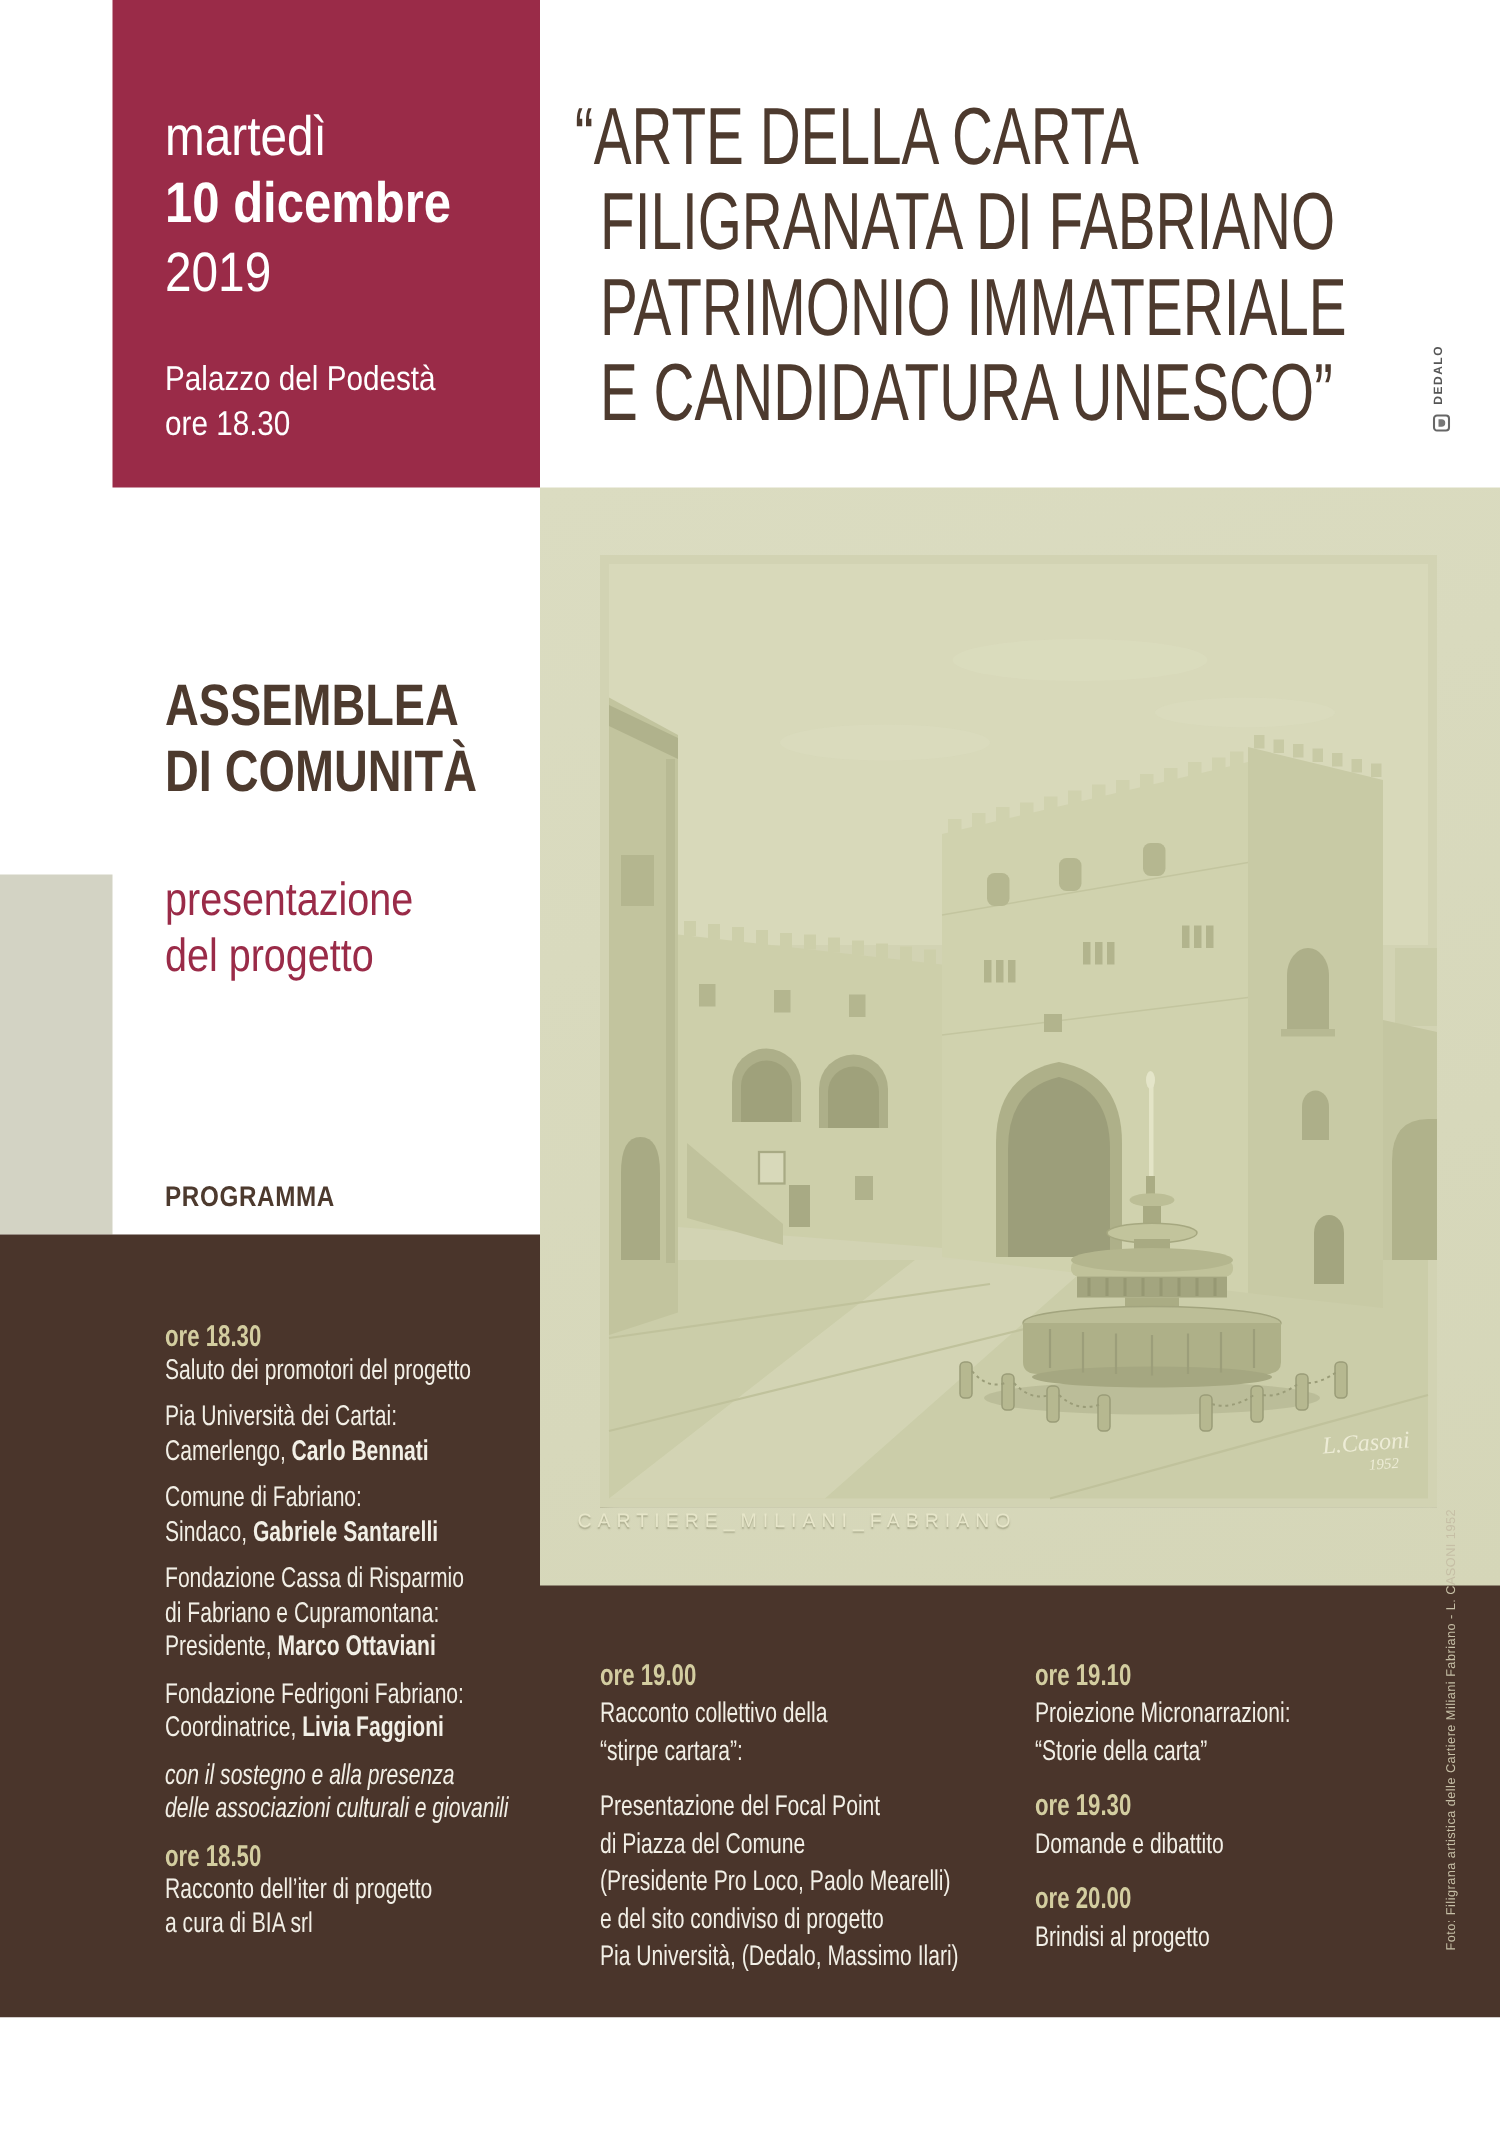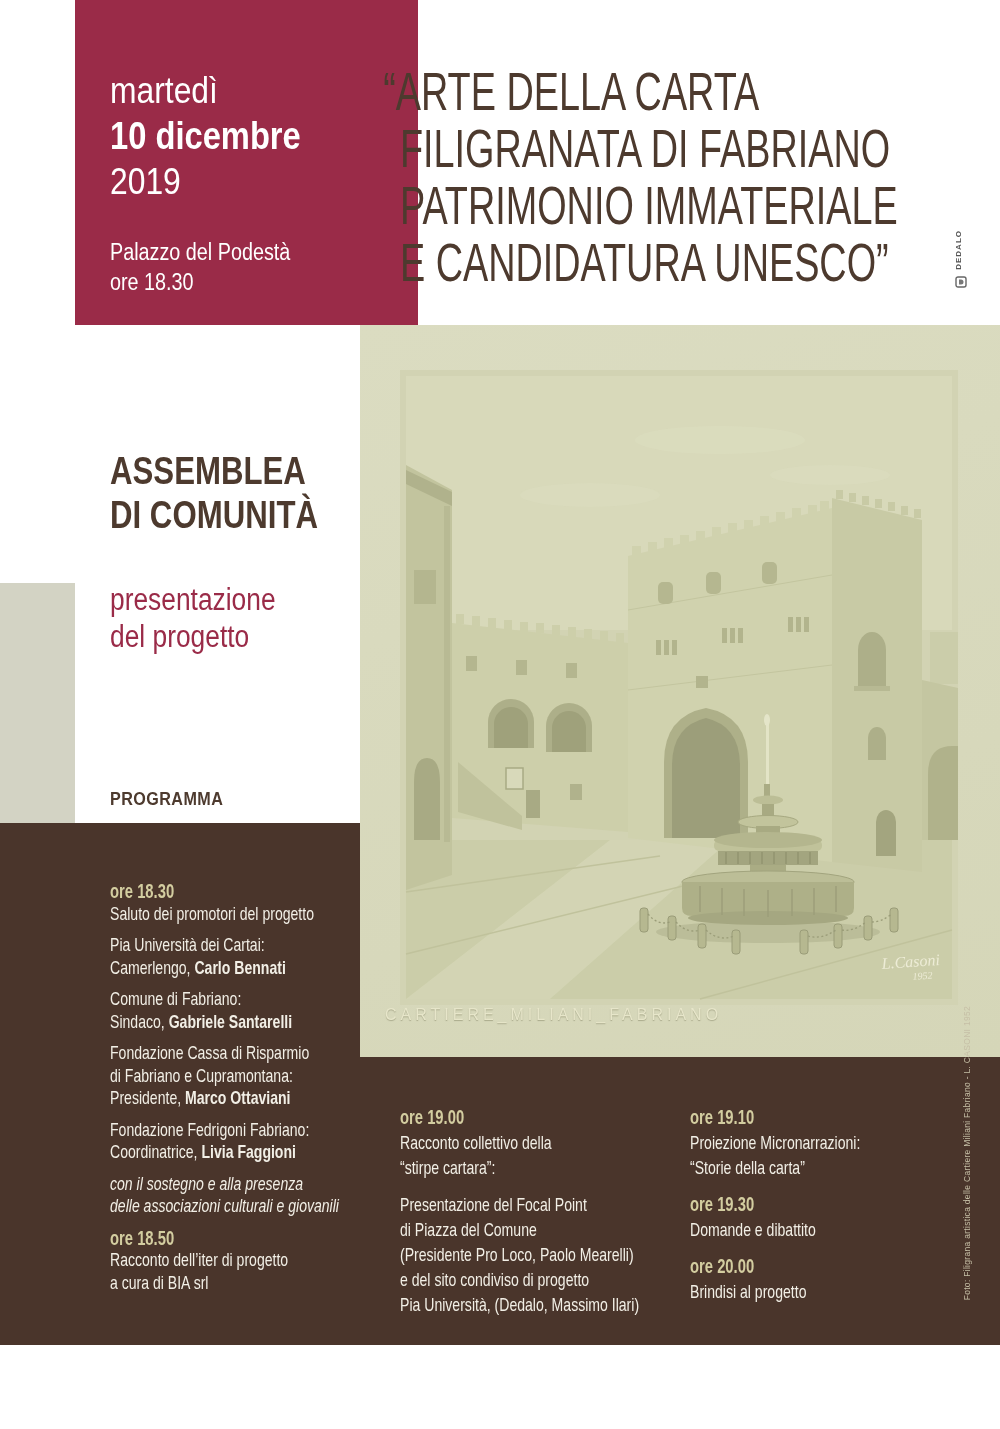--- a/index.html
+++ b/index.html
@@ -1,20 +1,20 @@
 <!DOCTYPE html>
 <html><head>
 <meta charset="utf-8">
 <style>
   html,body{margin:0;padding:0;background:#ffffff;}
   .poster{position:relative;width:1000px;height:1429px;background:#ffffff;overflow:hidden;
           font-family:"Liberation Sans",sans-serif;}
 
   
-  .date-block{position:absolute;left:75px;top:0;width:343px;height:325px;background:#9a2b48;
+  .date-block{position:absolute;left:75px;top:0;width:285px;height:325px;background:#9a2b48;
               color:#fff;box-sizing:border-box;padding:68px 0 0 35px;}
   .db-squeeze{transform:scaleX(.86);transform-origin:0 0;white-space:nowrap;}
   .db-weekday{font-size:37px;line-height:45px;font-weight:normal;}
   .db-day{font-size:38px;line-height:46px;font-weight:bold;}
   .db-year{font-size:37px;line-height:45px;font-weight:normal;}
   .db-venue{margin-top:33px;font-size:23px;line-height:30px;}
   .db-time{font-size:23px;line-height:30px;}
 
   
   .title{position:absolute;left:400px;top:63px;color:#4d3a2e;transform:scaleX(.70);
@@ -45,21 +45,21 @@
   
   .brown-panel{position:absolute;left:0;top:823px;width:1000px;height:522px;background:#4a352b;}
 
   
   .beige-panel{position:absolute;left:360px;top:325px;width:640px;height:732px;
                background:linear-gradient(160deg,#dbdcc1,#d5d6b8);}
   .artwork{position:absolute;left:40px;top:45px;width:558px;height:635px;background:#d2d3b3;
            box-shadow:inset 0 0 0 1px rgba(130,130,95,.35), inset 4px 4px 10px rgba(115,115,80,.35),
                       inset -3px -3px 8px rgba(255,255,240,.45);}
   .artwork svg{display:block;}
-  .artwork-caption{position:absolute;left:25px;top:681px;font-size:16px;letter-spacing:4px;
+  .artwork-caption{position:absolute;left:25px;top:681px;font-size:13px;letter-spacing:4px;
                    color:#e7e6ca;text-shadow:0 1px 1px rgba(110,110,80,.45);white-space:nowrap;}
 
   
   .prog-col{position:absolute;color:#f2efe6;transform:scaleX(.74);transform-origin:0 0;width:380px;}
   .col-left{left:110px;top:880px;}
   .col-mid{left:400px;top:1105px;}
   .col-right{left:690px;top:1105px;}
   .slot{margin-bottom:9px;}
   .col-mid .slot,.col-right .slot{margin-bottom:12px;}
   .p-time{font-size:20px;line-height:22.5px;font-weight:bold;color:#d3cda0;}

